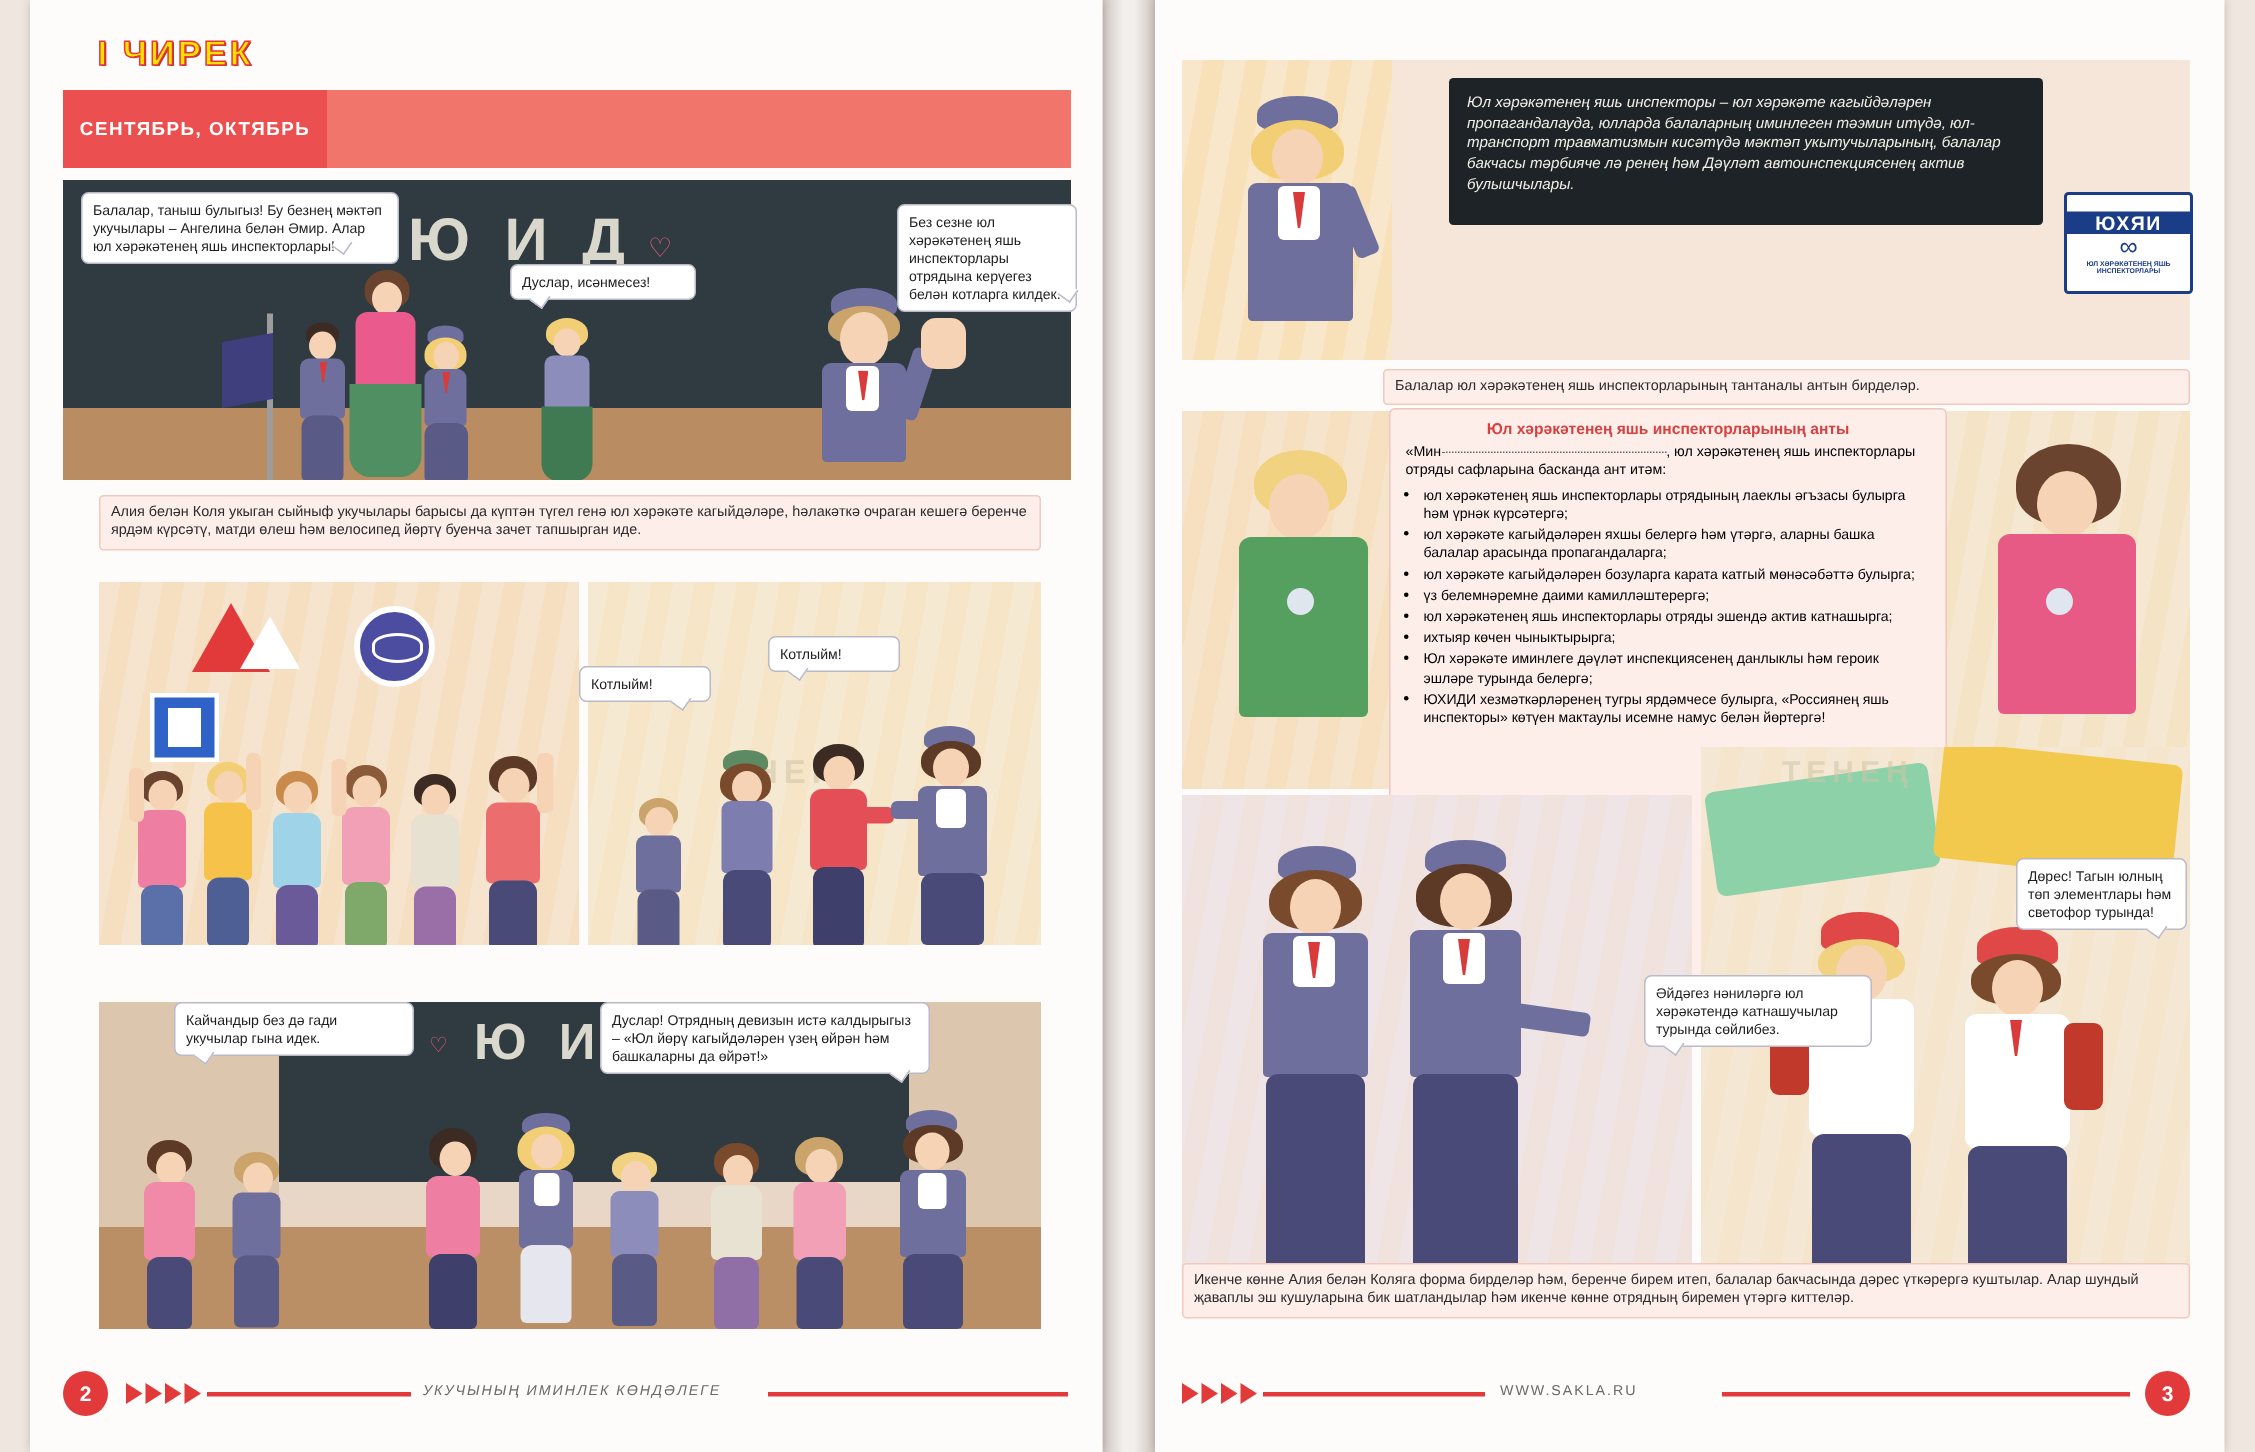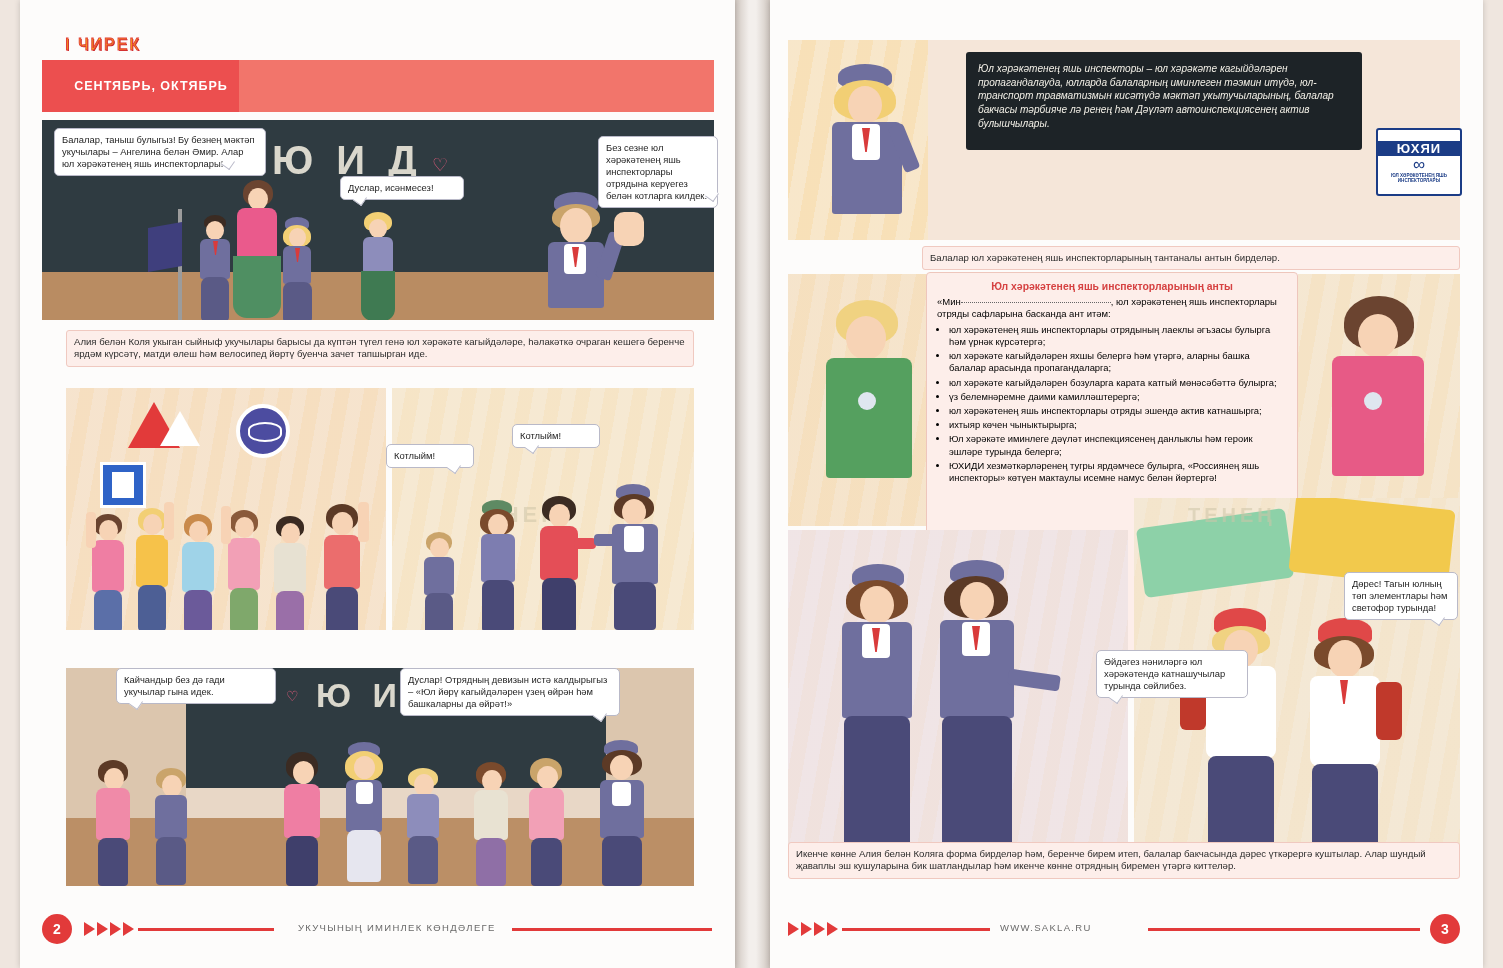--- a/index.html
+++ b/index.html
@@ -5,26 +5,26 @@
   html,body{margin:0;padding:0;background:#efe9e4;}
   body{width:1503px;height:968px;font-family:"Liberation Sans",sans-serif;overflow:hidden;}
   .spread{position:relative;width:1503px;height:968px;background:#efe6df;}
   .page{position:absolute;top:0;height:968px;background:#fdfcfb;box-shadow:0 0 6px rgba(0,0,0,.18);}
   .page-left{left:20px;width:715px;}
   .page-right{left:770px;width:713px;}
   .gutter{position:absolute;left:735px;top:0;width:35px;height:968px;
      background:linear-gradient(to right,#cfc6bf,#f3efec 40%,#f3efec 60%,#cfc6bf);}
 
   
-  .quarter{position:absolute;left:45px;top:36px;color:#ffe200;font-size:16px;font-weight:normal;
+  .quarter{position:absolute;left:45px;top:22px;color:#ffe200;font-size:23px;font-weight:bold;
      letter-spacing:2px;-webkit-text-stroke:1px #e23a3a;text-shadow:1px 1px 0 #c62828;}
   .top-banner{position:absolute;left:22px;top:60px;width:672px;height:52px;background:#f2756b;}
   .banner-month{position:absolute;left:0;top:0;width:176px;height:52px;background:#ec4f4f;
      color:#fff;font-size:12.5px;font-weight:bold;letter-spacing:1px;display:flex;align-items:center;
-     justify-content:center;text-align:center;padding-left:21px;}
+     justify-content:center;text-align:center;}
   .banner-text{position:absolute;left:182px;top:5px;width:482px;color:#fff;font-size:10.6px;line-height:1.32;}
   .cap{position:absolute;background:#fdeeea;border:1px solid #f0c9c0;border-radius:3px;
      font-size:9.6px;line-height:1.3;color:#2b2b2b;padding:5px 7px;box-sizing:border-box;}
   .bub{position:absolute;background:#fff;border:1px solid #b9b9c8;border-radius:5px;
      font-size:9.4px;line-height:1.28;color:#1e1e1e;padding:5px 7px;box-sizing:border-box;}
   .bub:after{content:"";position:absolute;width:9px;height:9px;background:#fff;
      border-right:1px solid #b9b9c8;border-bottom:1px solid #b9b9c8;transform:rotate(35deg);}
   .bub.t-bl:after{left:14px;bottom:-5px;}
   .bub.t-br:after{right:14px;bottom:-5px;}
 
@@ -315,21 +315,21 @@
 
     <div class="footer">
       <div class="pageno" style="left:0;top:0;">2</div>
       <div class="arrows" style="left:42px;top:8px;">
         <div class="arrow"></div>
           <div class="arrow"></div>
           <div class="arrow"></div>
           <div class="arrow"></div>
       </div>
       <div class="footer-line" style="left:96px;top:14px;width:136px;"></div>
-      <div class="footer-text" style="left:256px;top:8px;">УКУЧЫНЫҢ ИМИНЛЕК КӨНДӘЛЕГЕ</div>
+      <div class="footer-text" style="left:240px;top:8px;font-style:italic;">УКУЧЫНЫҢ ИМИНЛЕК КӨНДӘЛЕГЕ</div>
       <div class="footer-line" style="left:470px;top:14px;width:200px;"></div>
     </div>
   </div>
 
   <div class="page page-right">
 
     <div class="scene" style="left:18px;top:40px;width:672px;height:200px;background:#f5e6d9;">
       <div class="ray" style="left:0;top:0;width:140px;height:200px;opacity:.3;"></div>
       <div class="p" style="left:22px;top:24px;width:120px;height:176px;">
         <div class="beret" style="left:28px;top:0;width:54px;height:24px;"></div>

